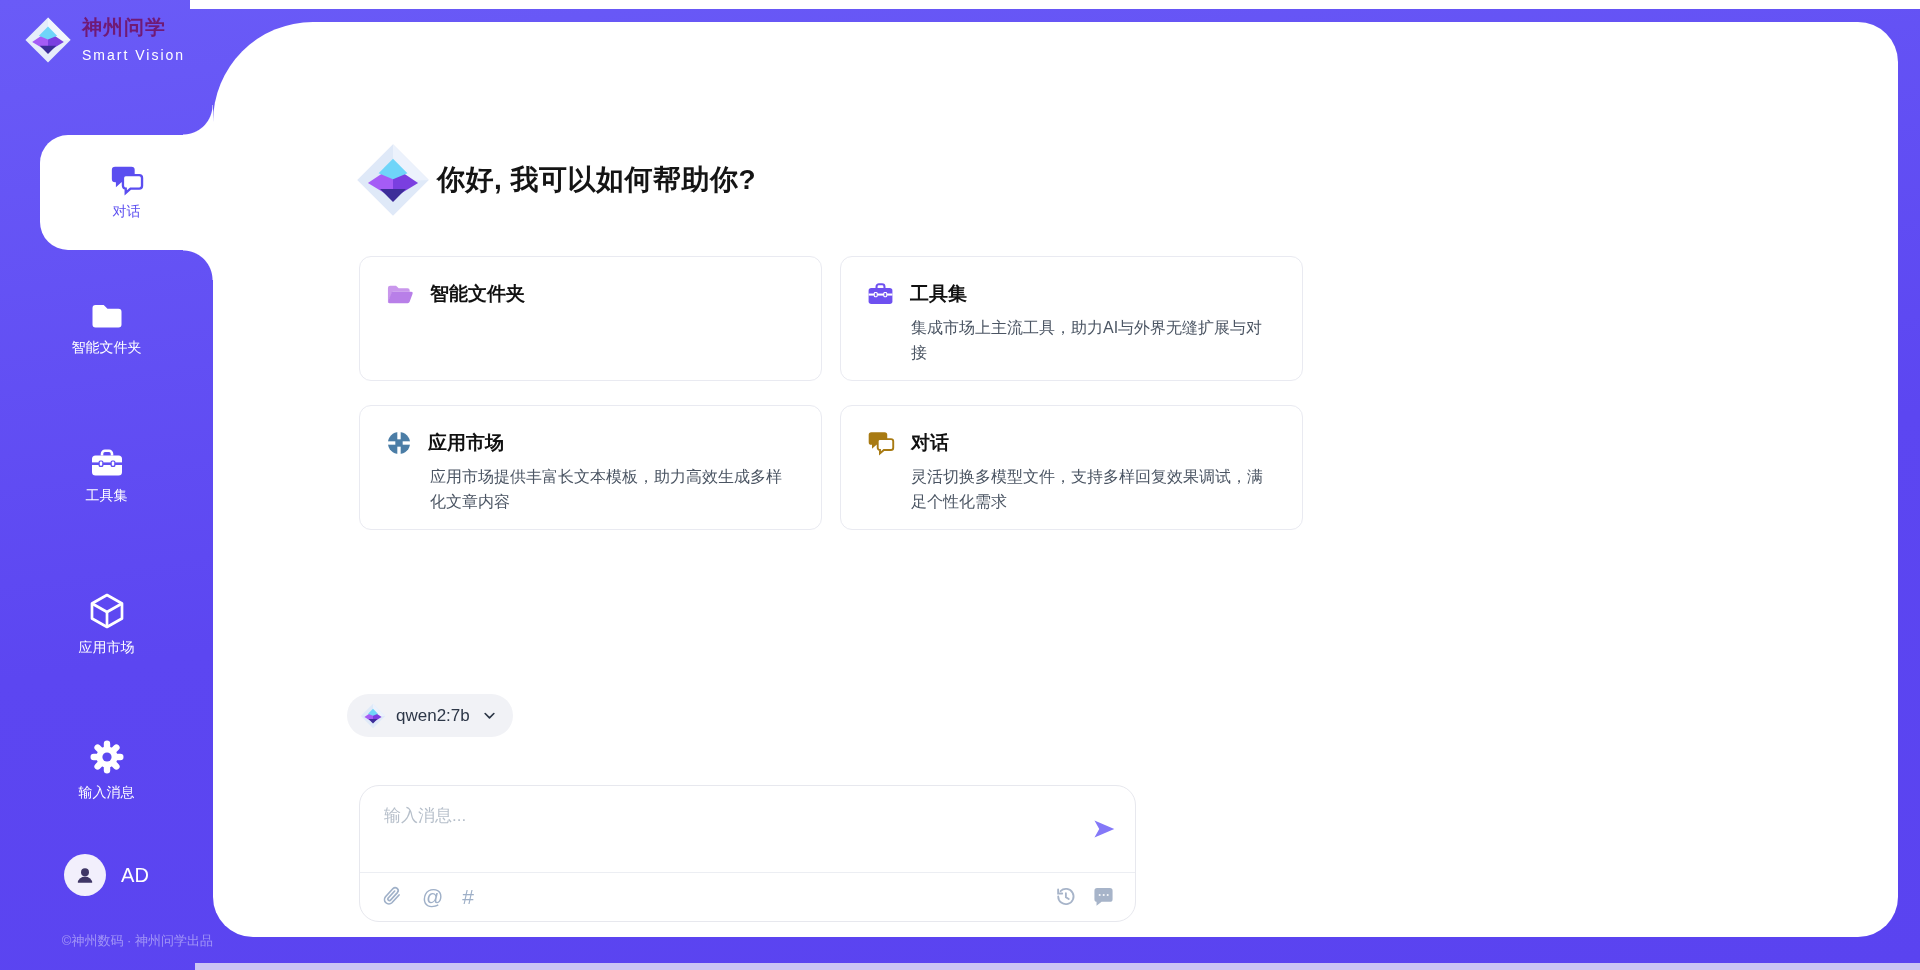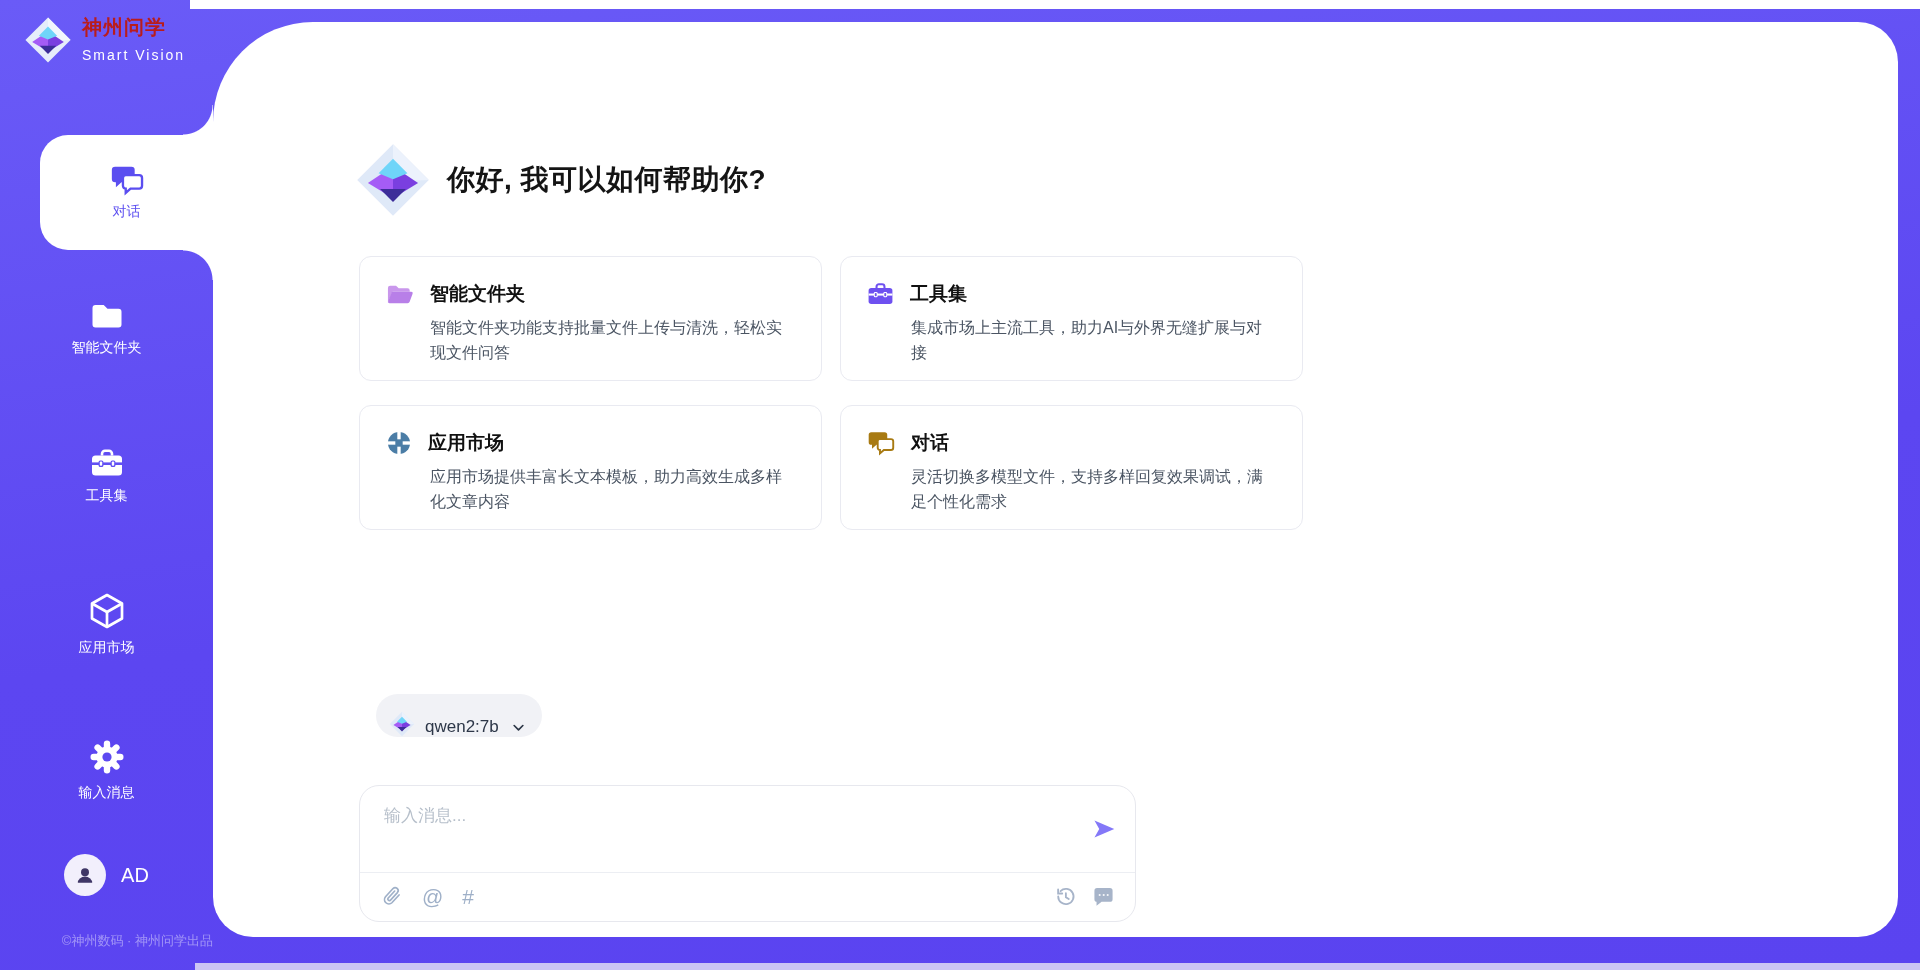--- a/index.html
+++ b/index.html
@@ -13,47 +13,47 @@
   .app-bg{position:absolute;inset:0;background:linear-gradient(172deg,#6a5bf7 0%,#5c46f1 55%,#5a43f0 100%);}
   .top-strip{position:absolute;top:0;left:190px;right:0;height:9px;background:#ffffff;}
   .bottom-strip{position:absolute;bottom:0;left:195px;right:0;height:7px;background:#cbc4f4;}
   
   .main-panel{position:absolute;left:213px;top:22px;right:22px;bottom:33px;background:#ffffff;border-radius:100px 40px 40px 40px;}
   
   .sidebar{position:absolute;left:0;top:0;width:213px;height:100%;}
   .logo-row{position:absolute;top:16px;left:24px;display:flex;align-items:center;gap:10px;}
   .logo-diamond{width:48px;height:48px;flex:0 0 auto;}
   .logo-texts{display:flex;flex-direction:column;line-height:1.15;}
-  .logo-name{color:#b91c1c;font-size:20px;font-weight:700;letter-spacing:1px;}
+  .logo-name{color:#701a75;font-size:20px;font-weight:700;letter-spacing:1px;}
   .logo-sub{color:#fff;font-size:14px;letter-spacing:2px;margin-top:8px;}
   .nav-active{position:absolute;top:135px;left:40px;width:173px;height:115px;background:#fff;
     border-radius:28px 0 0 28px;display:flex;flex-direction:column;align-items:center;justify-content:center;gap:7px;cursor:pointer;}
   .nav-active::before{content:"";position:absolute;top:-30px;right:0;width:30px;height:30px;
     background:radial-gradient(circle at 0 0, rgba(0,0,0,0) 29px, #fff 30px);}
   .nav-active::after{content:"";position:absolute;bottom:-30px;right:0;width:30px;height:30px;
     background:radial-gradient(circle at 0 100%, rgba(0,0,0,0) 29px, #fff 30px);}
   .nav-active .nav-label{color:#5b4ef0;}
   .nav-item{position:absolute;left:0;width:213px;display:flex;flex-direction:column;align-items:center;gap:9px;cursor:pointer;}
   .nav-label{font-size:14px;color:#fff;}
   .ni-1{top:302px}.ni-2{top:448px}.ni-3{top:592px}.ni-4{top:739px}
   .user-row{position:absolute;top:854px;left:0;width:213px;display:flex;align-items:center;justify-content:center;gap:15px;cursor:pointer;}
   .avatar{width:42px;height:42px;border-radius:50%;background:#f2effc;display:flex;align-items:center;justify-content:center;}
   .user-name{color:#fff;font-size:20px;}
   .side-footer{position:absolute;top:932px;left:0;width:213px;text-align:right;font-size:13px;color:rgba(255,255,255,0.42);}
   
-  .welcome{position:absolute;left:355px;top:142px;display:flex;align-items:center;gap:16px;}
+  .welcome{position:absolute;left:355px;top:142px;display:flex;align-items:center;gap:6px;}
   .welcome .logo-diamond{width:76px;height:76px;}
   .greeting{font-size:28px;font-weight:700;color:#141414;letter-spacing:0.5px;}
   .cards{position:absolute;left:359px;top:256px;width:944px;display:grid;grid-template-columns:1fr 1fr;gap:24px 18px;}
   .card{height:125px;box-sizing:border-box;background:#fff;border:1px solid #e9eaf1;border-radius:12px;padding:24px 24px 0 26px;cursor:pointer;}
   .card-head{display:flex;align-items:center;gap:16px;}
   .card-title{font-size:19px;font-weight:700;color:#111;}
   .card-desc{margin:9px 0 0 44px;font-size:16px;color:#4b5563;line-height:1.55;}
-  .model-pill{position:absolute;left:376px;top:694px;height:43px;background:#f1f2f6;border-radius:22px;
-    display:flex;align-items:flex-end;gap:10px;padding:0 14px 0 13px;width:max-content;cursor:pointer;}
+  .model-pill{position:absolute;left:347px;top:694px;height:43px;background:#f1f2f6;border-radius:22px;
+    display:flex;align-items:center;gap:10px;padding:0 14px 0 13px;width:max-content;cursor:pointer;}
   .model-name{font-size:17px;color:#2d3748;}
   .input-box{position:absolute;left:359px;top:747px;width:777px;box-sizing:border-box;height:137px;background:#fff;border:1px solid #e7e8ee;border-radius:20px;margin-top:38px;}
   .msg-input{position:absolute;left:22px;top:16px;width:860px;height:62px;border:none;outline:none;resize:none;
     font-family:inherit;font-size:17px;color:#333;background:transparent;}
   .msg-input::placeholder{color:#b6bfca;}
   .send-btn{position:absolute;right:18px;top:30px;width:26px;height:26px;border:none;background:transparent;padding:0;cursor:pointer;}
   .input-divider{position:absolute;left:0;right:0;top:86px;border-top:1px solid #eceef3;}
   .input-toolbar{position:absolute;left:22px;bottom:13px;display:flex;align-items:center;gap:19px;}
   .input-right{position:absolute;right:20px;bottom:13px;display:flex;align-items:center;gap:15px;}
   .tool-glyph{font-size:21px;color:#9fb0c8;line-height:1;cursor:pointer;}
@@ -168,21 +168,20 @@
 <div class="cards">
 
   <div class="card">
     <div class="card-head">
       <svg width="28" height="23" viewBox="0 0 36 28">
         <path d="M2.5 24.5 V5.5 a2.8 2.8 0 0 1 2.8 -2.8 h7.6 l3.4 3.4 h11.4 a2.8 2.8 0 0 1 2.8 2.8 v1.6 H8.3 Z" fill="#c997ec"></path>
         <path d="M7.6 10.5 h24.9 a1.8 1.8 0 0 1 1.7 2.4 l-3.8 10.4 a2.8 2.8 0 0 1 -2.6 1.9 H4.6 a1.9 1.9 0 0 1 -1.8 -2.5 Z" fill="#b87fe8"></path>
       </svg>
       <span class="card-title">智能文件夹</span>
     </div>
-    <div class="card-desc">智能文件夹功能支持批量文件上传与清洗，轻松实现文件问答</div>
   </div>
 
   <div class="card">
     <div class="card-head">
       <svg width="27" height="24" viewBox="0 0 34 30">
         <path d="M12 7.5 V5.8 a3 3 0 0 1 3 -3 h4 a3 3 0 0 1 3 3 v1.7" fill="none" stroke="#6e50f0" stroke-width="2.6"></path>
         <rect x="2" y="7.5" width="30" height="20" rx="3.5" fill="#6e50f0"></rect>
         <rect x="2" y="14.4" width="30" height="2.6" fill="#ffffff"></rect>
         <rect x="8.6" y="12.4" width="4.8" height="6.6" rx="1.6" fill="#ffffff"></rect>
         <rect x="20.6" y="12.4" width="4.8" height="6.6" rx="1.6" fill="#ffffff"></rect>

